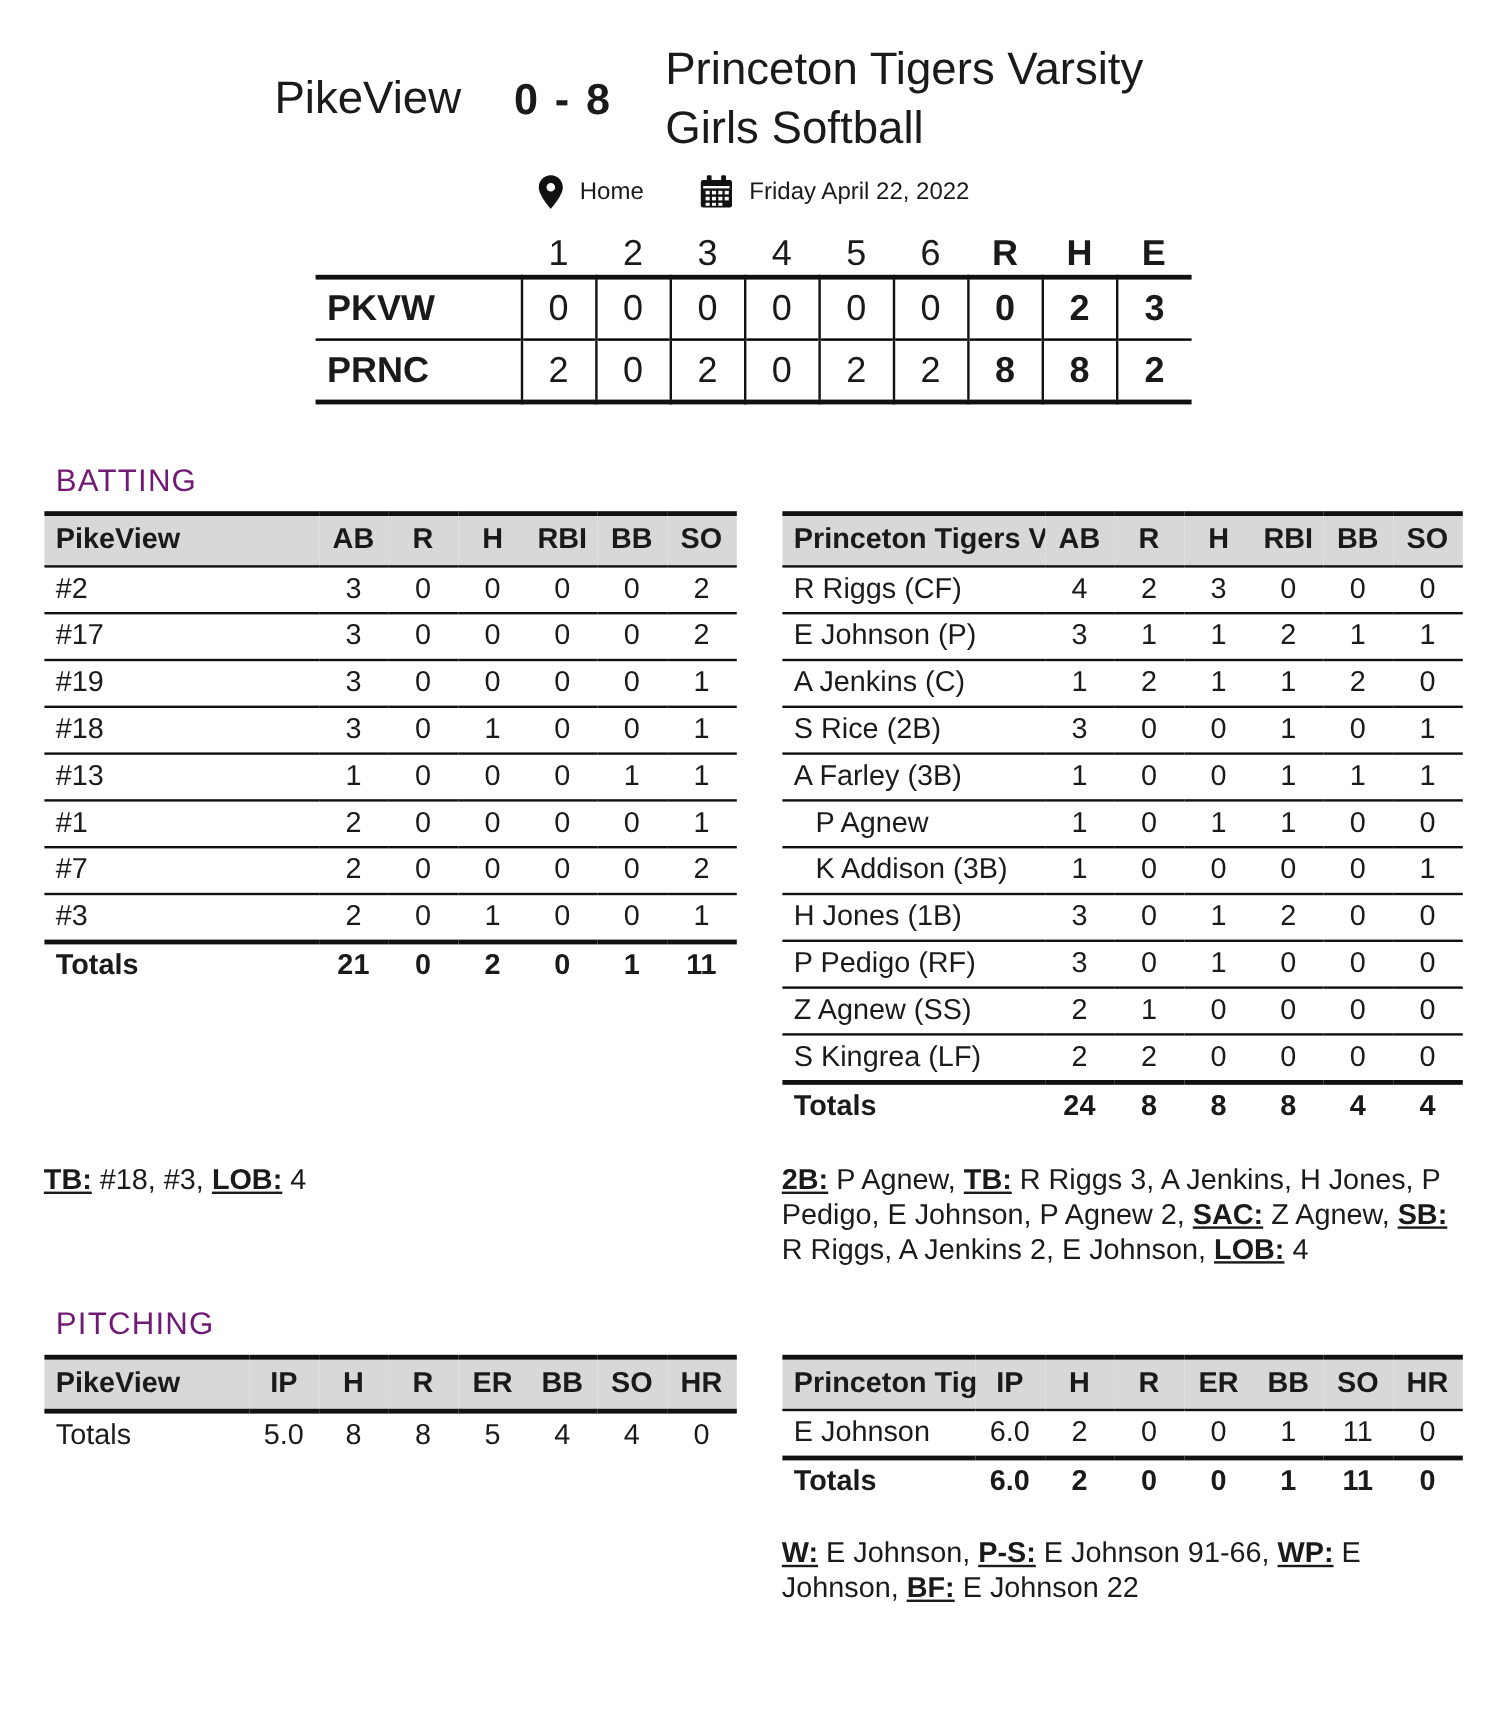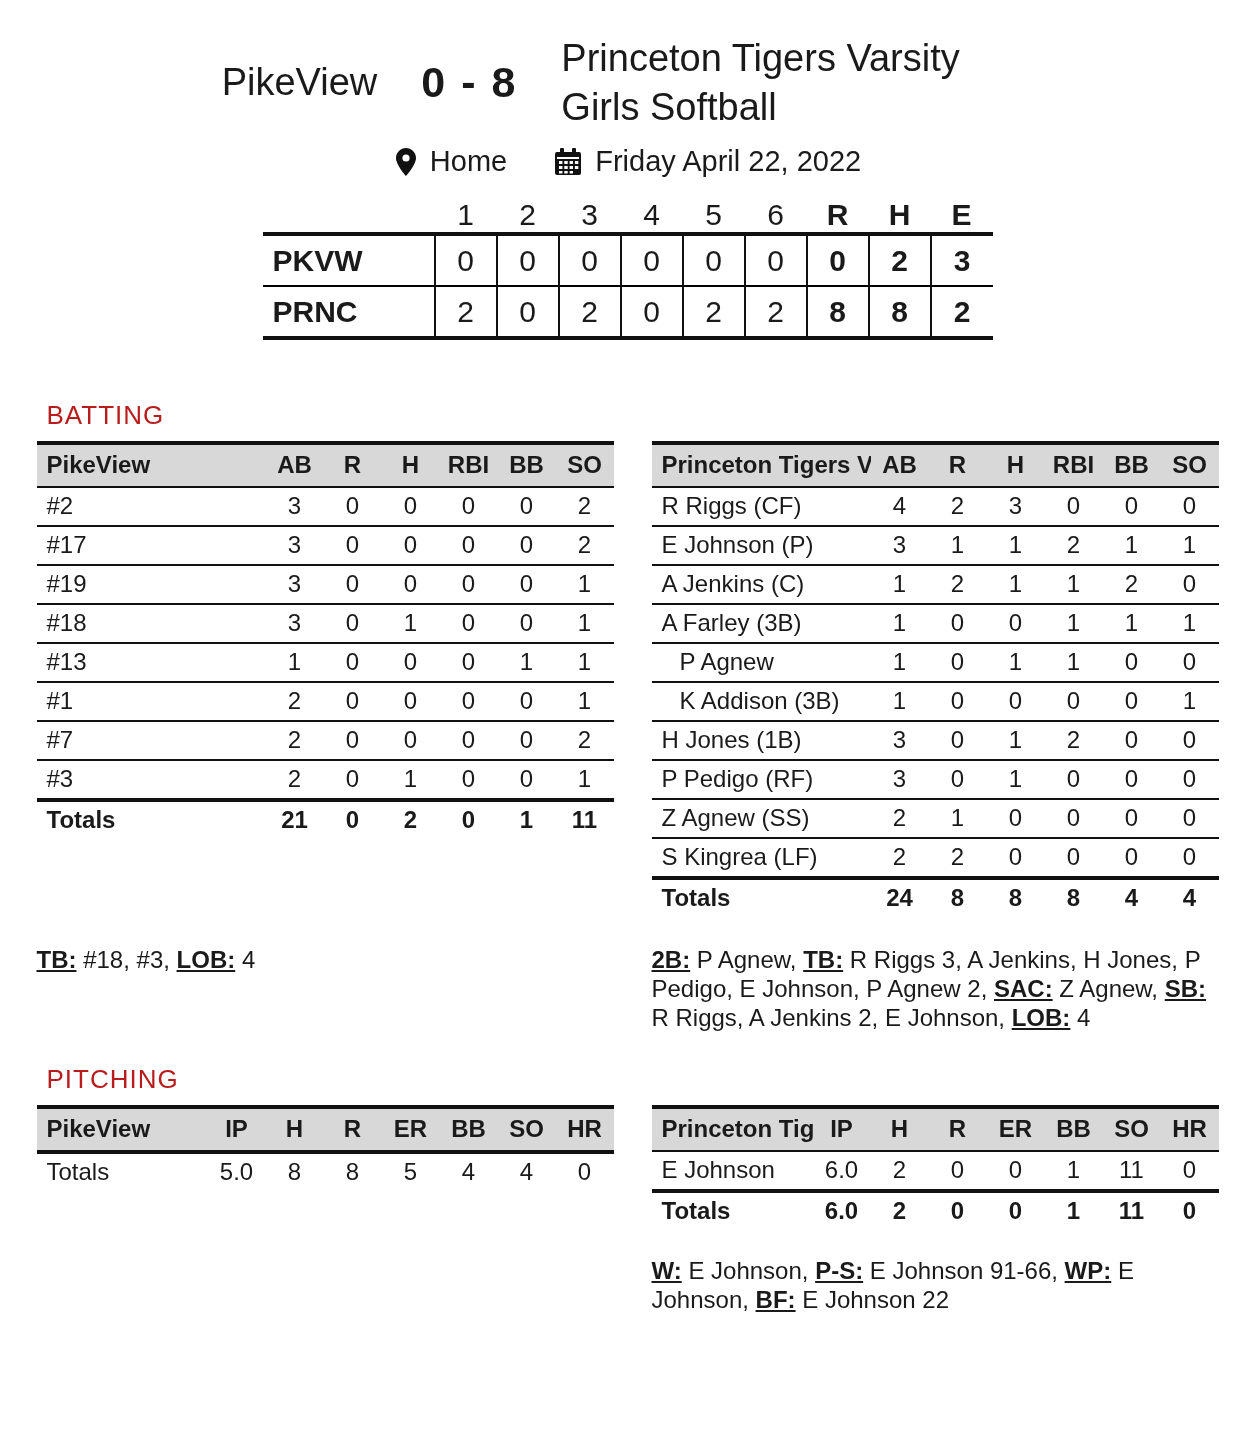--- a/index.html
+++ b/index.html
@@ -4,45 +4,45 @@
 <style>
   * { margin:0; padding:0; box-sizing:border-box; }
   html,body { width:1255px; height:1446px; background:#ffffff; overflow:hidden;
     font-family:"Liberation Sans","DejaVu Sans",sans-serif; color:#1a1a1a; }
   .container { width:1182px; margin:0 auto; }
 
   
   .scoreboard-header { display:flex; justify-content:center; align-items:center;
     gap:44px; margin-top:34px; }
   .team-name-away { font-size:38px; font-weight:400; }
-  .game-score { font-size:43px; font-weight:700; letter-spacing:2px; }
+  .game-score { font-size:36px; font-weight:700; letter-spacing:2px; }
   .team-name-home { font-size:38px; font-weight:400; width:472px; line-height:1.28; }
 
   .meta-row { display:flex; justify-content:center; align-items:center; gap:12px;
-    margin-top:14px; font-size:29px; }
+    margin-top:14px; font-size:20px; }
   .meta-row .spacer { width:22px; }
   .icon { display:inline-flex; align-items:center; }
 
   
   .ls-wrap { margin-top:20px; display:flex; justify-content:center; }
   table.ls-table { border-collapse:collapse; table-layout:fixed; width:730px; }
   .ls-table td { text-align:center; font-size:30px; }
   .ls-table td.ls-corner, .ls-table td.ls-team { width:172px; }
   .ls-table thead td { height:36px; border:none; font-weight:400; }
   .ls-table thead td.b { font-weight:700; }
   .ls-table tbody { border-top:4px solid #111; border-bottom:4px solid #111; }
   .ls-table tbody tr + tr { border-top:2px solid #000000; }
   .ls-table tbody td { height:52px; }
   .ls-table td.ls-team { text-align:left; padding-left:10px; font-weight:700; }
   .ls-table td.ls-val { border-left:2px solid #111; }
   .ls-table td.b { font-weight:700; }
 
   
   .section-label { font-size:26px; font-weight:400; letter-spacing:1px;
-    margin:60px 0 10px 10px; color:#b91c1c; }
+    margin:48px 0 10px 10px; color:#701a75; }
   .section-label.pitching { margin-top:32px; }
   .two-col { display:flex; justify-content:space-between; align-items:flex-start; }
   .col-a { width:577px; } .col-b { width:567px; }
 
   
   table.stat-t { border-collapse:collapse; table-layout:fixed; font-size:24px; }
   .t-bat-away { width:577px; } .t-bat-home { width:567px; }
   .t-pit-away { width:577px; } .t-pit-home { width:567px; }
   .t-bat-away .name-col { width:229px; } .t-bat-home .name-col { width:219px; }
   .t-pit-away .name-col { width:171px; } .t-pit-home .name-col { width:161px; }
@@ -288,20 +288,29 @@
           <tr>
             <td class="name">A Jenkins (C)</td>
             <td>1</td>
             <td>2</td>
             <td>1</td>
             <td>1</td>
             <td>2</td>
             <td>0</td>
           </tr>
           <tr>
+            <td class="name">S Rice (2B)</td>
+            <td>3</td>
+            <td>0</td>
+            <td>0</td>
+            <td>1</td>
+            <td>0</td>
+            <td>1</td>
+          </tr>
+          <tr>
             <td class="name">A Farley (3B)</td>
             <td>1</td>
             <td>0</td>
             <td>0</td>
             <td>1</td>
             <td>1</td>
             <td>1</td>
           </tr>
           <tr class="indent">
             <td class="name">P Agnew</td>

